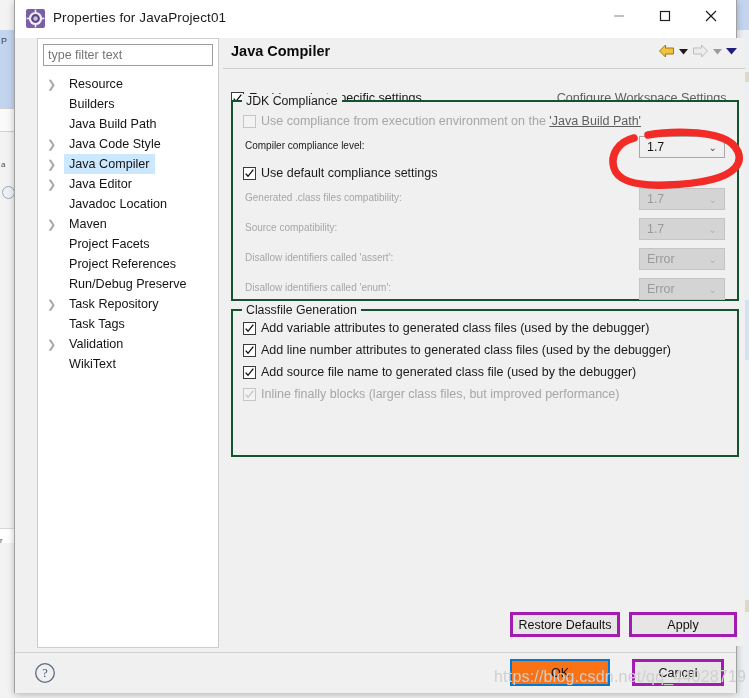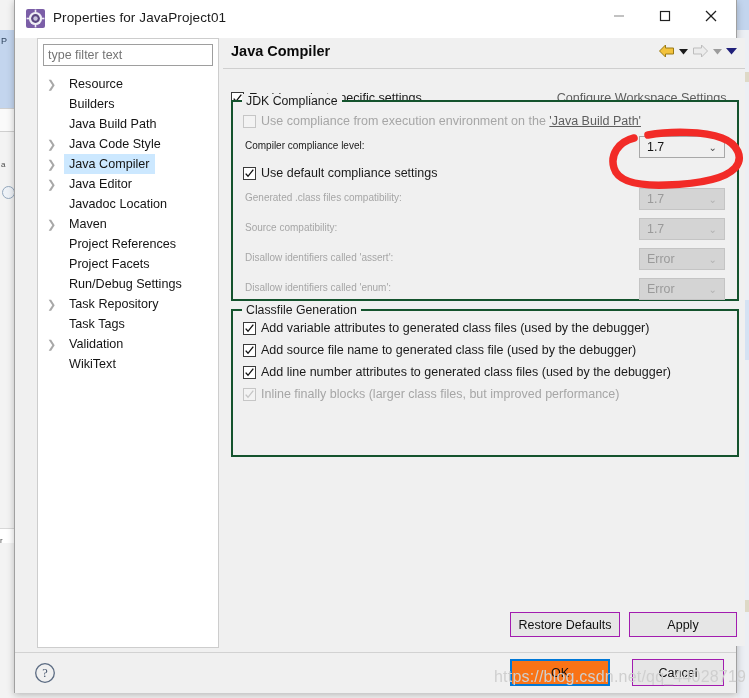--- a/index.html
+++ b/index.html
@@ -93,21 +93,21 @@
   }
   .combo .carat{position:absolute;right:7px;top:0;line-height:22px;color:#4b4b4b;font-size:10px;}
   .combo.dis{background:#d4d4d4;border-color:#c4c4c4;color:#9a9a9a;}
   .combo.dis .carat{color:#b2b2b2;}
 
   .ulink{color:#5e5e5e;text-decoration:underline;}
 
   
   #apply-row{position:absolute;left:0;bottom:8px;width:522px;height:26px;}
   .gbtn{
-    position:absolute;height:25px;border:1px solid #a21caf;background:#e6e6e6;
+    position:absolute;height:25px;border:3px solid #a21caf;background:#e6e6e6;
     font-family:inherit;font-size:12.5px;color:#111;cursor:default;
     display:flex;align-items:center;justify-content:center;box-sizing:border-box;
   }
   #btn-restore{right:125px;width:110px;}
   #btn-apply{right:8px;width:108px;}
 
   
   #footer{position:absolute;left:0;top:652px;width:721px;height:40px;background:#f0f0f0;border-top:1px solid #d2d2d2;}
   #help-icon{position:absolute;left:19px;top:9px;width:22px;height:22px;}
   #btn-ok{position:absolute;right:126px;top:6px;width:100px;height:27px;background:#f97316;border:2px solid #0078d7;}
@@ -187,23 +187,23 @@
       </div>
       <div id="tree">
           <div class="tnode"><span class="twist">❯</span><span class="tlabel">Resource</span></div>
           <div class="tnode"><span class="tlabel">Builders</span></div>
           <div class="tnode"><span class="tlabel">Java Build Path</span></div>
           <div class="tnode"><span class="twist">❯</span><span class="tlabel">Java Code Style</span></div>
           <div class="tnode sel"><span class="twist">❯</span><span class="tlabel">Java Compiler</span></div>
           <div class="tnode"><span class="twist">❯</span><span class="tlabel">Java Editor</span></div>
           <div class="tnode"><span class="tlabel">Javadoc Location</span></div>
           <div class="tnode"><span class="twist">❯</span><span class="tlabel">Maven</span></div>
+          <div class="tnode"><span class="tlabel">Project Facets</span></div>
           <div class="tnode"><span class="tlabel">Project References</span></div>
-          <div class="tnode"><span class="tlabel">Project Facets</span></div>
-          <div class="tnode"><span class="tlabel">Run/Debug Settings</span></div>
+          <div class="tnode"><span class="tlabel">Run/Debug Preserve</span></div>
           <div class="tnode"><span class="twist">❯</span><span class="tlabel">Task Repository</span></div>
           <div class="tnode"><span class="tlabel">Task Tags</span></div>
           <div class="tnode"><span class="twist">❯</span><span class="tlabel">Validation</span></div>
           <div class="tnode"><span class="tlabel">WikiText</span></div>
         </div>
     </div>
 
     <div id="content">
 
       <div id="page-head">
@@ -306,28 +306,28 @@
                   <rect x="0.5" y="0.5" width="12" height="12" fill="#fff" stroke="#3a3a3a"></rect>
                   <path d="M2.7 6.6 L5 9.3 L10.3 2.6" fill="none" stroke="#111" stroke-width="1.35"></path>
                 </svg></span>
               <span class="ctext">Add variable attributes to generated class files (used by the debugger)</span>
             </div>
             <div class="chkrow">
               <span class="cbx"><svg width="13" height="13">
                   <rect x="0.5" y="0.5" width="12" height="12" fill="#fff" stroke="#3a3a3a"></rect>
                   <path d="M2.7 6.6 L5 9.3 L10.3 2.6" fill="none" stroke="#111" stroke-width="1.35"></path>
                 </svg></span>
-              <span class="ctext">Add source file name to generated class file (used by the debugger)</span>
+              <span class="ctext">Add line number attributes to generated class files (used by the debugger)</span>
             </div>
             <div class="chkrow">
               <span class="cbx"><svg width="13" height="13">
                   <rect x="0.5" y="0.5" width="12" height="12" fill="#fff" stroke="#3a3a3a"></rect>
                   <path d="M2.7 6.6 L5 9.3 L10.3 2.6" fill="none" stroke="#111" stroke-width="1.35"></path>
                 </svg></span>
-              <span class="ctext">Add line number attributes to generated class files (used by the debugger)</span>
+              <span class="ctext">Add source file name to generated class file (used by the debugger)</span>
             </div>
             <div class="chkrow dis">
               <span class="cbx"><svg width="13" height="13">
                   <rect x="0.5" y="0.5" width="12" height="12" fill="#f3f3f3" stroke="#c6c6c6"></rect>
                   <path d="M2.7 6.6 L5 9.3 L10.3 2.6" fill="none" stroke="#c6c6c6" stroke-width="1.35"></path>
                 </svg></span>
               <span class="ctext">Inline finally blocks (larger class files, but improved performance)</span>
             </div>
           </div>
       </div>

